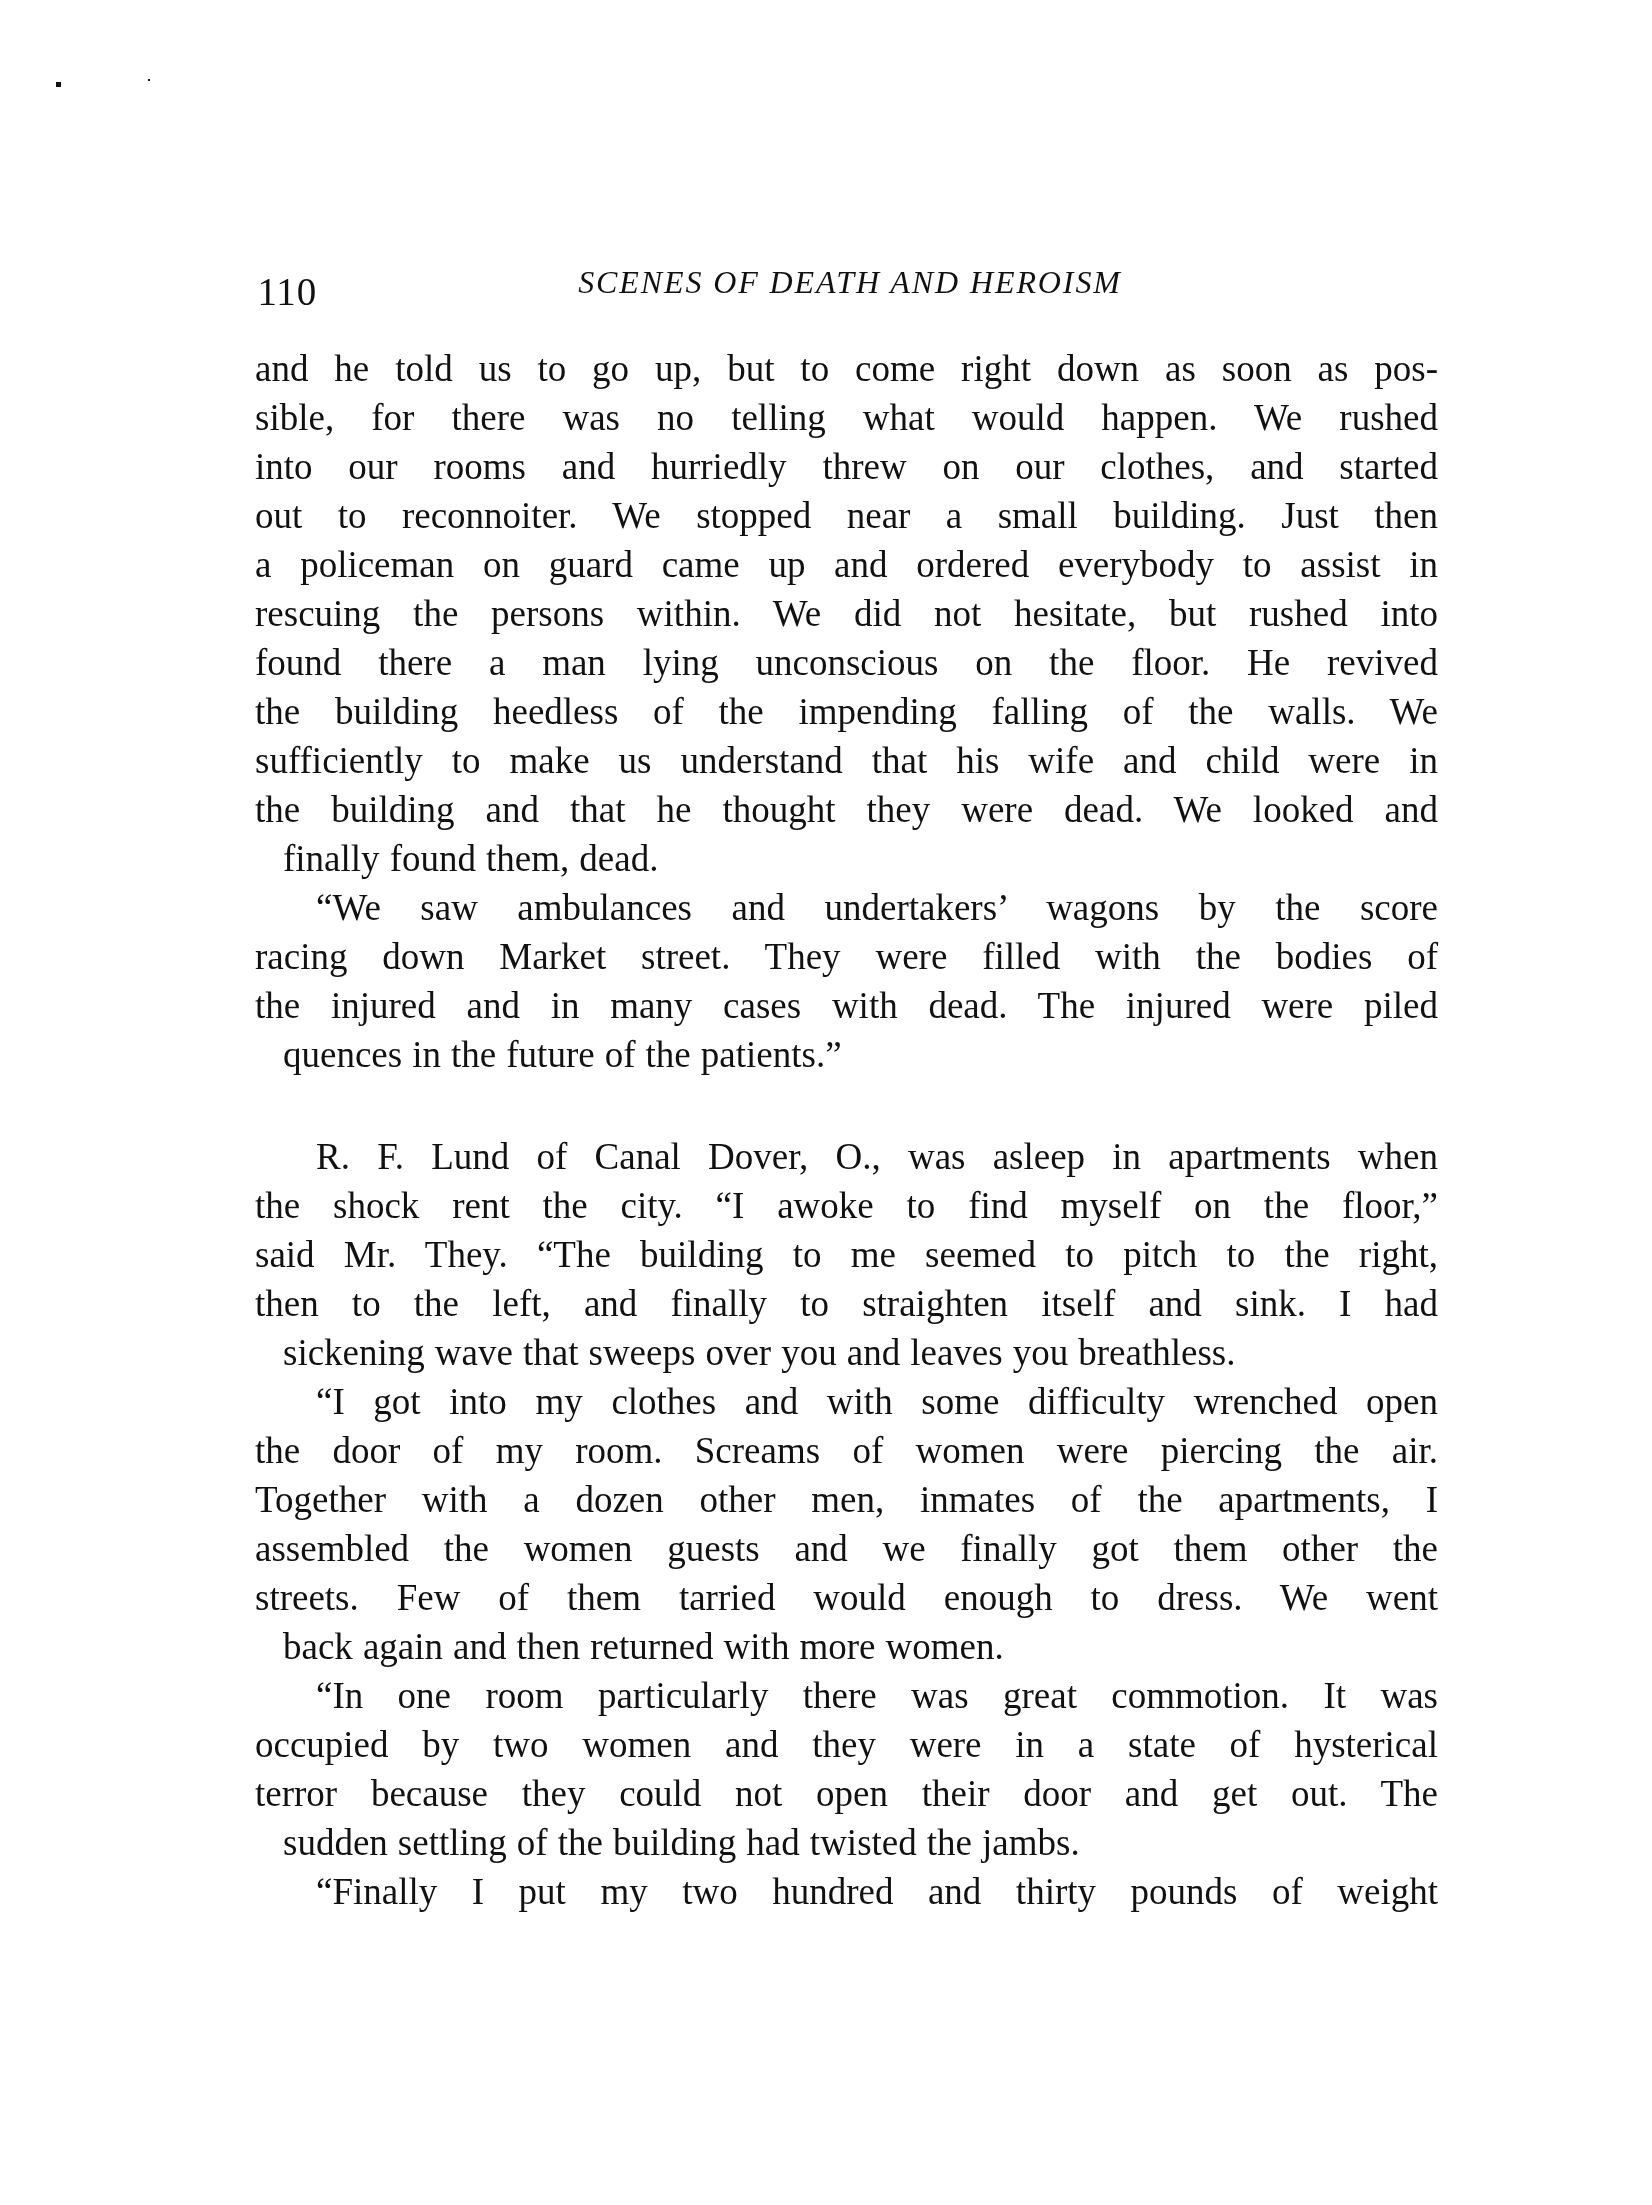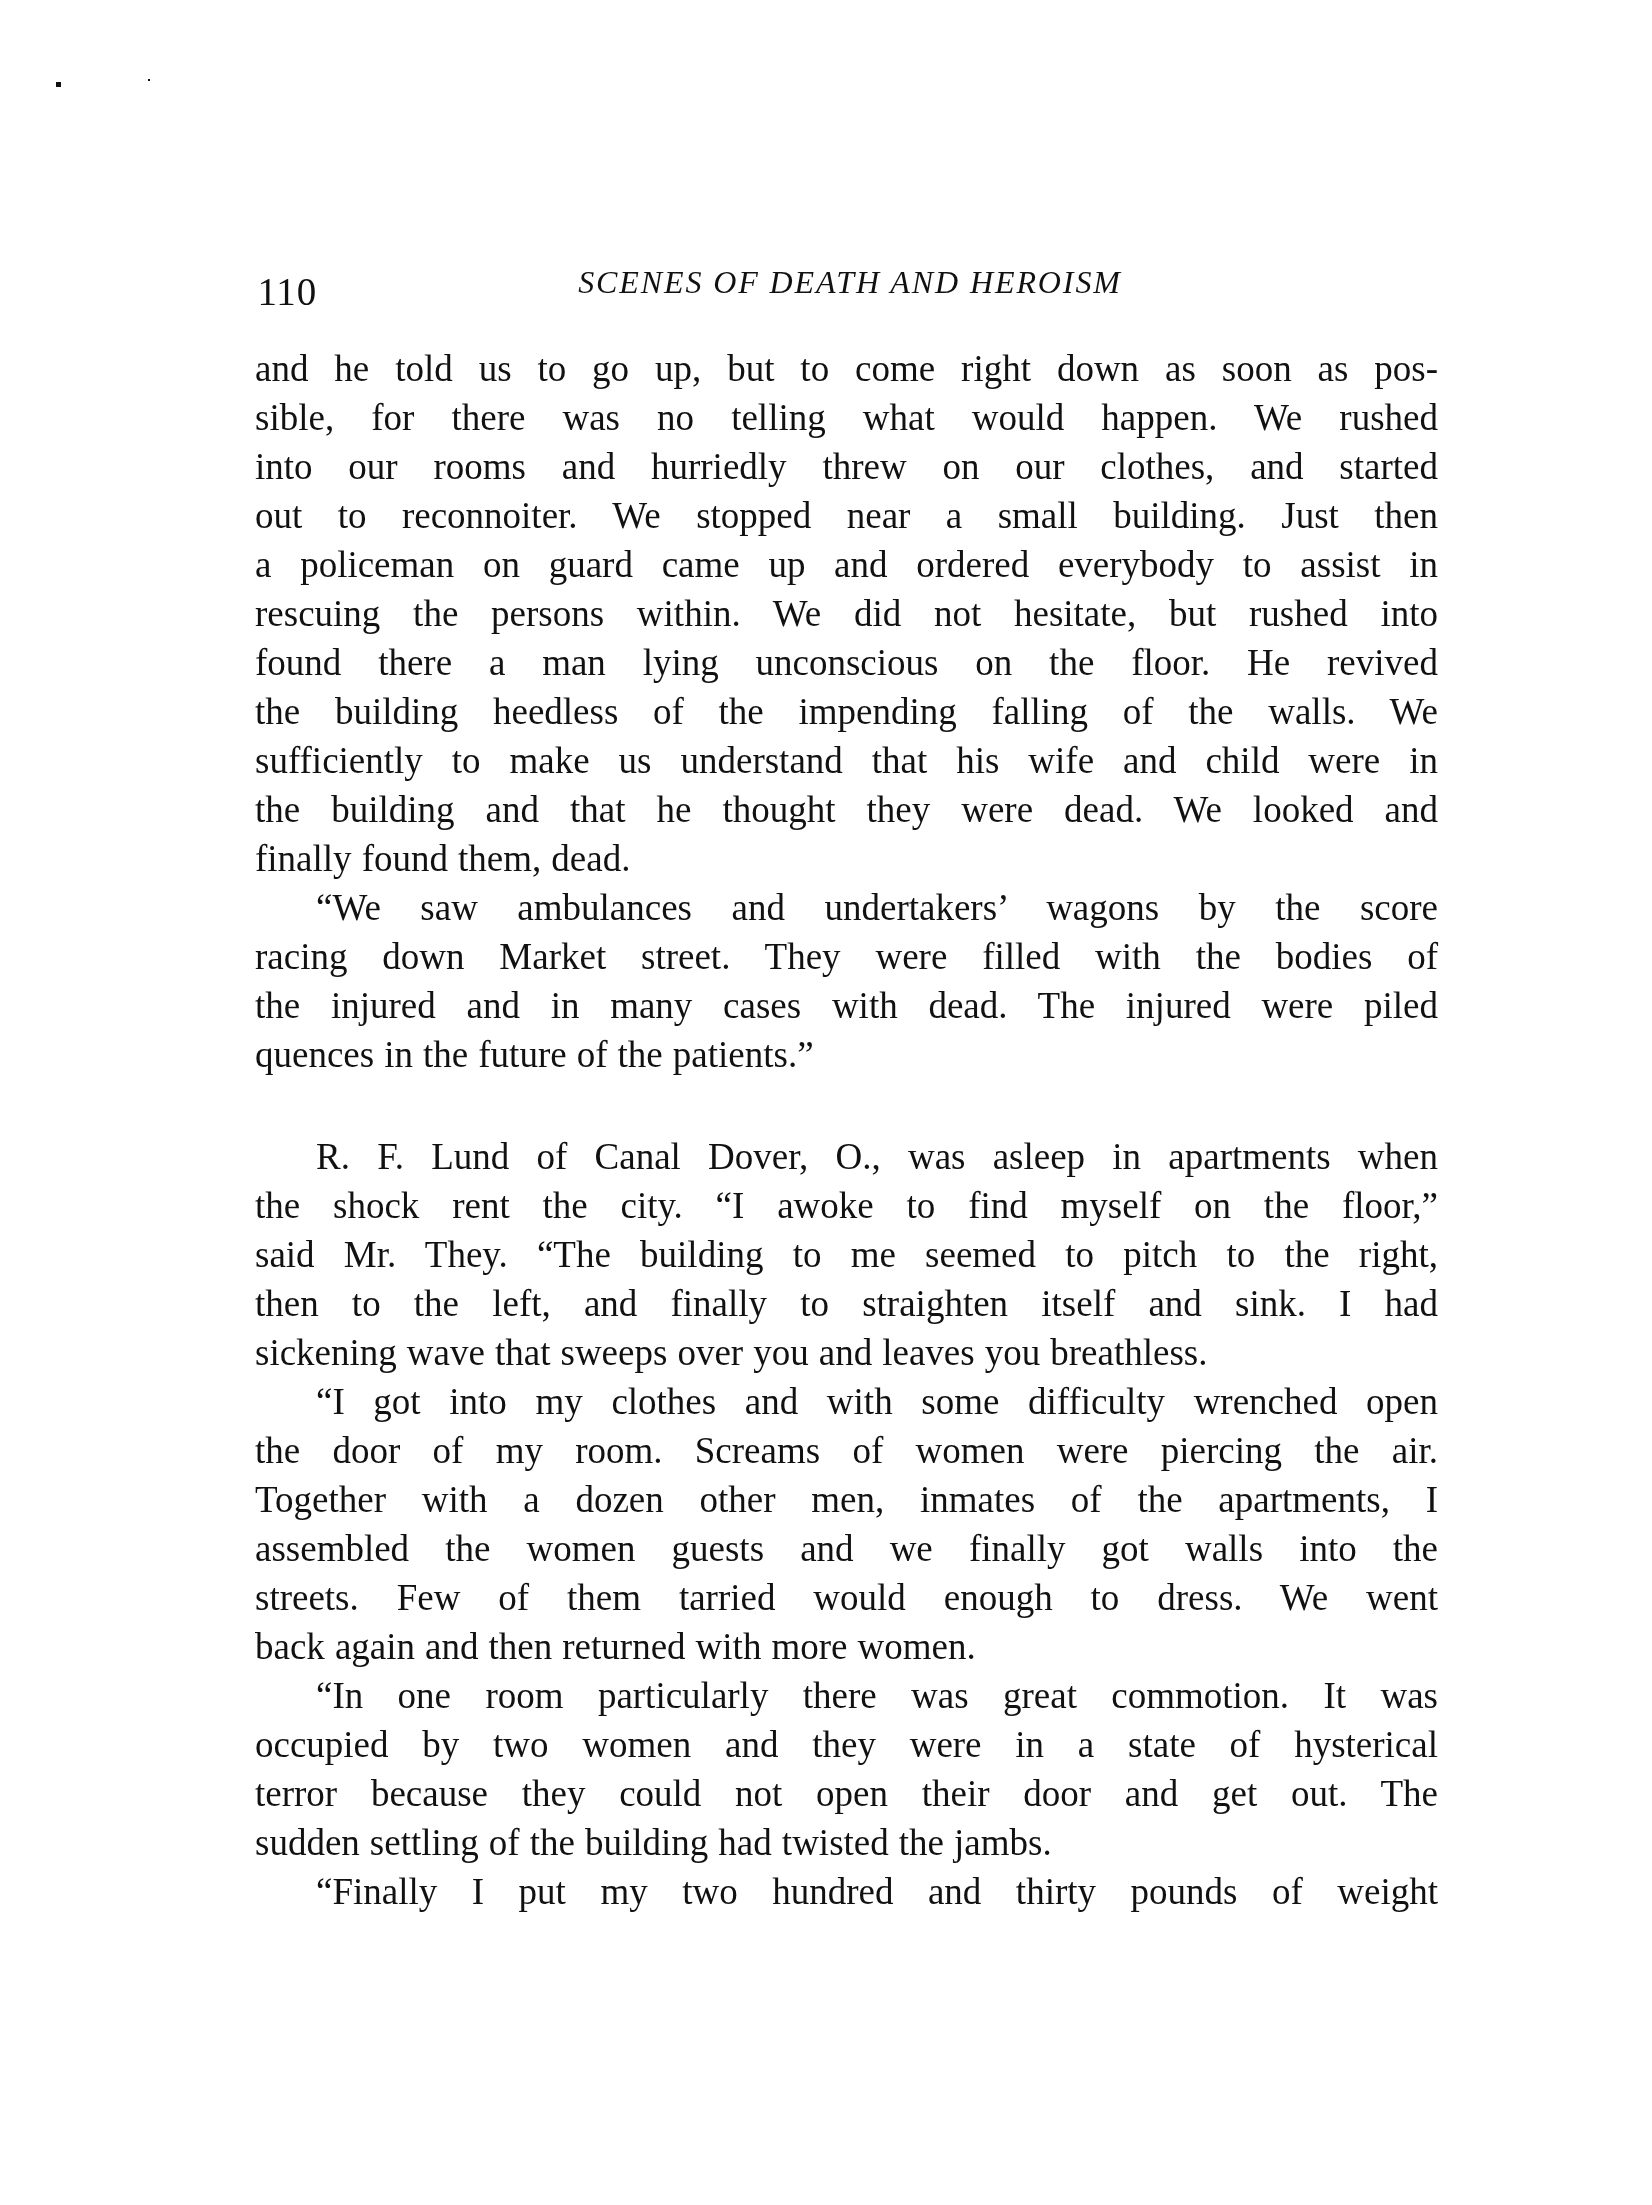--- a/index.html
+++ b/index.html
@@ -56,20 +56,21 @@
     .line {
       height: 49px;
       white-space: nowrap;
       text-align: justify;
       text-align-last: justify;
       word-spacing: 0.8px;
     }
     .line.last {
       text-align: left;
       text-align-last: left;
+      margin-left: 28px;
     }
     .line.indent {
       padding-left: 61px;
     }
     .line.blank {
       height: 53px;
     }
   </style>
 </head>
 <body>
@@ -112,21 +113,21 @@
     <div class="line">the shock rent the city.  “I awoke to find myself on the floor,”</div>
     <div class="line">said Mr. They.  “The building to me seemed to pitch to the right,</div>
     <div class="line">then to the left, and finally to straighten itself and sink.  I had</div>
     <div class="line last">sickening wave that sweeps over you and leaves you breathless.</div>
   </div>
 
   <div>
     <div class="line indent">“I got into my clothes and with some difficulty wrenched open</div>
     <div class="line">the door of my room.  Screams of women were piercing the air.</div>
     <div class="line">Together with a dozen other men, inmates of the apartments, I</div>
-    <div class="line">assembled the women guests and we finally got walls into the</div>
+    <div class="line">assembled the women guests and we finally got them other the</div>
     <div class="line">streets.  Few of them tarried would enough to dress.  We went</div>
     <div class="line last">back again and then returned with more women.</div>
   </div>
 
   <div>
     <div class="line indent">“In one room particularly there was great commotion.  It was</div>
     <div class="line">occupied by two women and they were in a state of hysterical</div>
     <div class="line">terror because they could not open their door and get out.  The</div>
     <div class="line last">sudden settling of the building had twisted the jambs.</div>
   </div>

